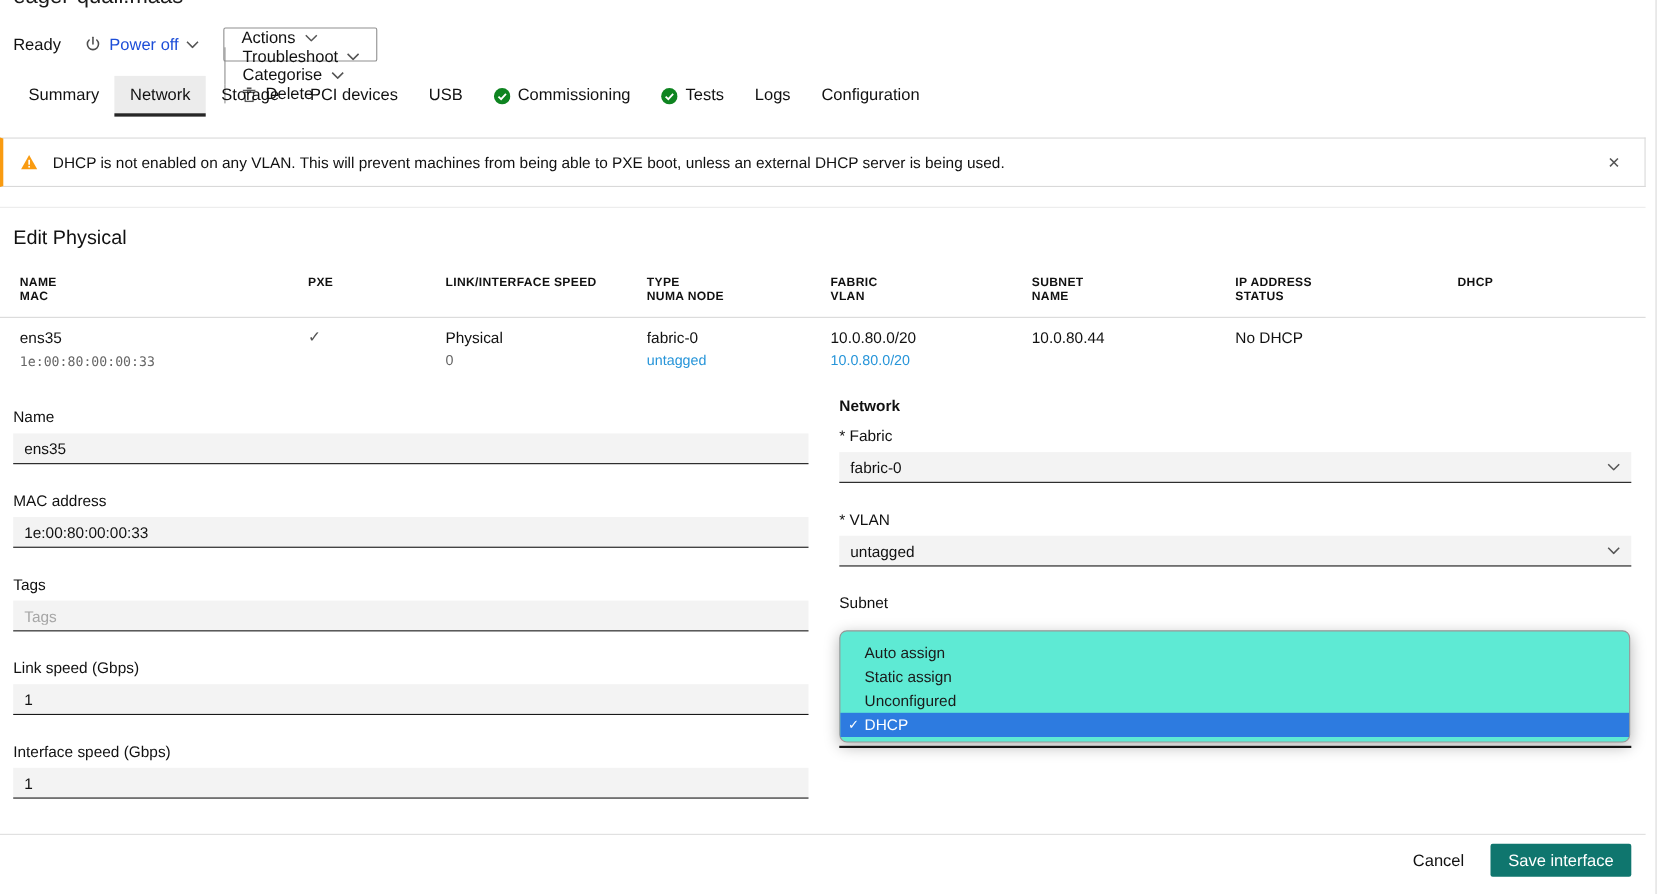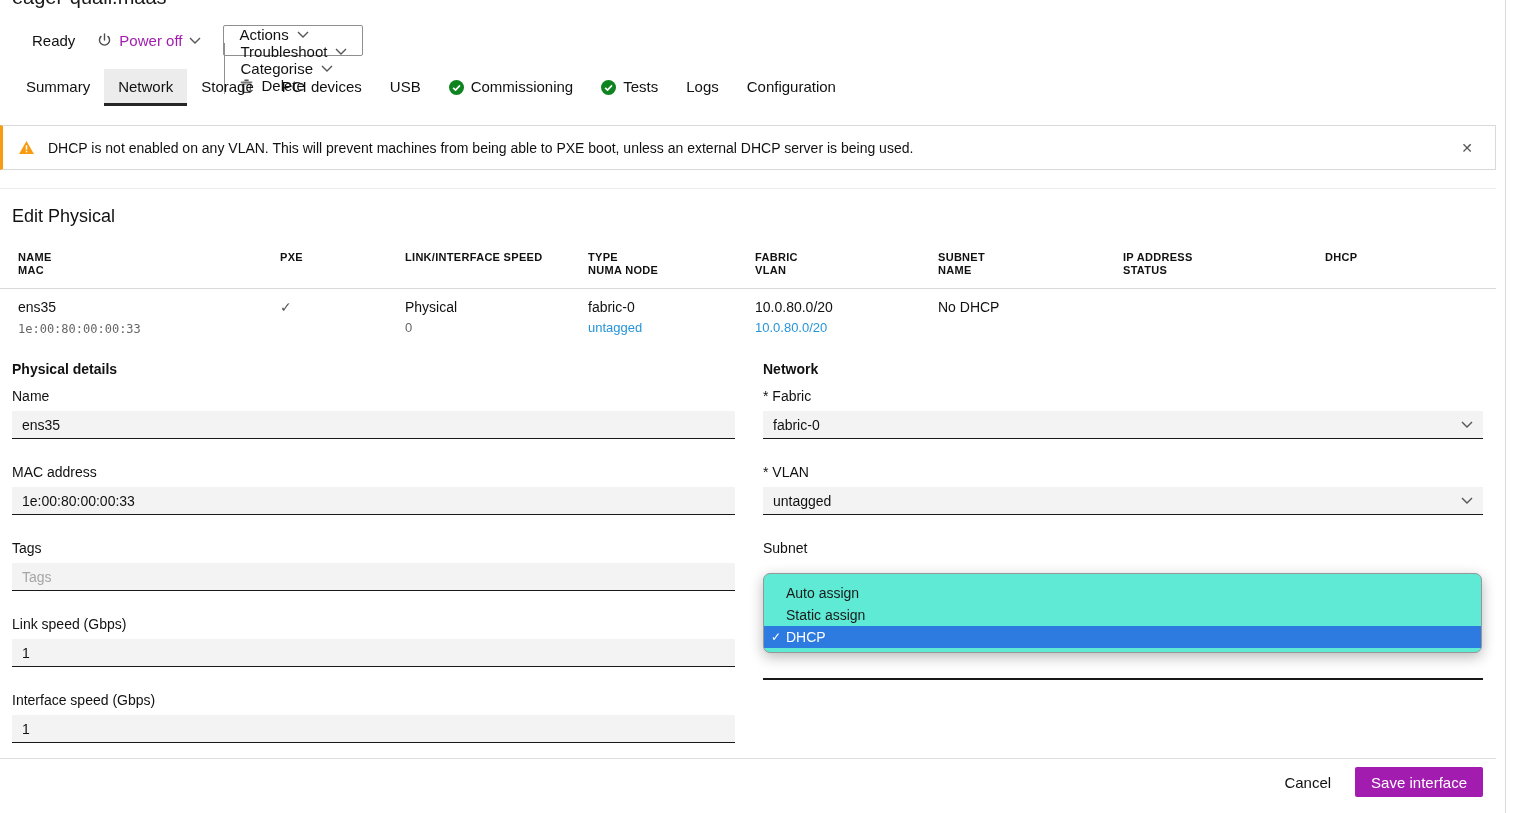--- a/index.html
+++ b/index.html
@@ -6,22 +6,22 @@
   html,body { background:#fff; }
   body { font-family:"Liberation Sans", sans-serif; color:#111; }
 
   .page { position:relative; width:1514px; height:813px; overflow:hidden; background:#fff; }
 
   
   .page-title { position:absolute; left:12px; top:-15px; font-size:20px; line-height:24px; font-weight:400; color:#1a1a1a; }
 
   
   .status-row { position:absolute; left:12px; top:25px; height:31px; display:flex; align-items:center; }
-  .status-text { font-size:15px; margin-right:22px;margin-left:20px; }
-  .power-btn { display:flex; align-items:center; gap:7px; background:none; border:0; font-family:inherit; font-size:15px; color:#a21caf; cursor:pointer; margin-right:22px; }
+  .status-text { font-size:15px; margin-right:22px; }
+  .power-btn { display:flex; align-items:center; gap:7px; background:none; border:0; font-family:inherit; font-size:15px; color:#1d4ed8; cursor:pointer; margin-right:22px; }
   .btn-group { display:flex; height:31px; border:1px solid #8f8f8f; border-radius:2px; background:#fff;flex-direction:column; }
   .btn-group button { display:flex; align-items:center; gap:8px; background:none; border:0; border-left:1px solid #8f8f8f; font-family:inherit; font-size:15px; color:#111; padding:0 15px; cursor:pointer; }
   .btn-group button:first-child { border-left:0; }
 
   
   .tabs { position:absolute; left:12px; top:69px; display:flex; }
   .tab { display:flex; align-items:flex-end; gap:7px; padding:9px 14px 8px; font-size:15px; color:#111; border-bottom:3px solid transparent; cursor:pointer; }
   .tab.active { background:#ececec; border-bottom-color:#262626; }
 
   
@@ -61,21 +61,21 @@
   .subnet-underline { position:absolute; left:0; top:115px; width:720px; border-bottom:2px solid #191919; }
   .dropdown { position:absolute; left:0; top:10px; width:719px; background:#5eead4; border:1px solid #979797; border-radius:7px; box-shadow:0 4px 14px rgba(0,0,0,.28); padding:8px 0 4px; z-index:5; }
   .dd-item { position:relative; height:22px; line-height:22px; padding-left:22px; font-size:14px; color:#1b1b1b; cursor:pointer; }
   .dd-item.selected { background:#2d7be0; color:#fff; }
   .dd-check { position:absolute; left:7px; top:0; font-size:12px; color:#fff; }
 
   
   .footer-rule { position:absolute; left:0; top:758px; width:1496px; border-top:1px solid #dedede; }
   .footer { position:absolute; top:767px; right:31px; display:flex; align-items:center; gap:24px; }
   .cancel-btn { background:none; border:0; font-family:inherit; font-size:15px; color:#111; cursor:pointer; }
-  .save-btn { background:#a21caf; color:#fff; border:0; border-radius:2px; height:30px; padding:0 16px; font-family:inherit; font-size:15px; cursor:pointer; }
+  .save-btn { background:#0f766e; color:#fff; border:0; border-radius:2px; height:30px; padding:0 16px; font-family:inherit; font-size:15px; cursor:pointer; }
 
   .scroll-line { position:absolute; left:1505px; top:0; height:813px; border-left:1px solid #d9d9d9; }
   .icon { display:inline-flex; }
 </style>
 </head>
 <body>
 
 <div class="page">
 
   <h1 class="page-title">eager-quail.maas</h1>
@@ -235,29 +235,31 @@
         </div>
         <div>
           <div class="cell-primary">fabric-0</div>
           <div class="cell-link"><a href="#">untagged</a></div>
         </div>
         <div>
           <div class="cell-primary">10.0.80.0/20</div>
           <div class="cell-link"><a href="#">10.0.80.0/20</a></div>
         </div>
         <div>
+            <div class="cell-primary">10.0.80.44</div>
+          </div>
+        <div>
             <div class="cell-primary">No DHCP</div>
           </div>
       </div>
     </div>
 
     <div class="form-grid">
 
       <section class="form-col">
-        <h3>Physical details</h3>
         <label class="field-label first">Name</label>
         <input class="text-input" type="text" value="ens35" style="">
         <label class="field-label">MAC address</label>
         <input class="text-input" type="text" value="1e:00:80:00:00:33" style="">
         <label class="field-label">Tags</label>
         <input class="text-input" type="text" placeholder="Tags" style="">
         <label class="field-label">Link speed (Gbps)</label>
         <input class="text-input" type="text" value="1" style="">
         <label class="field-label">Interface speed (Gbps)</label>
         <input class="text-input" type="text" value="1" style="">
@@ -282,20 +284,21 @@
                 <path d="M1 1l5 5 5-5" fill="none" stroke="#555" stroke-width="1.4"></path>
               </svg>
             </span>
         </div>
         <label class="field-label">Subnet</label>
         <div class="subnet-zone">
           <div class="subnet-underline"></div>
           <div class="dropdown">
             <div class="dd-item">Auto assign</div>
             <div class="dd-item">Static assign</div>
+            <div class="dd-item">Unconfigured</div>
             <div class="dd-item selected">
               <span class="dd-check">✓</span>
               <span>DHCP</span>
             </div>
           </div>
         </div>
       </section>
 
     </div>
   </main>

